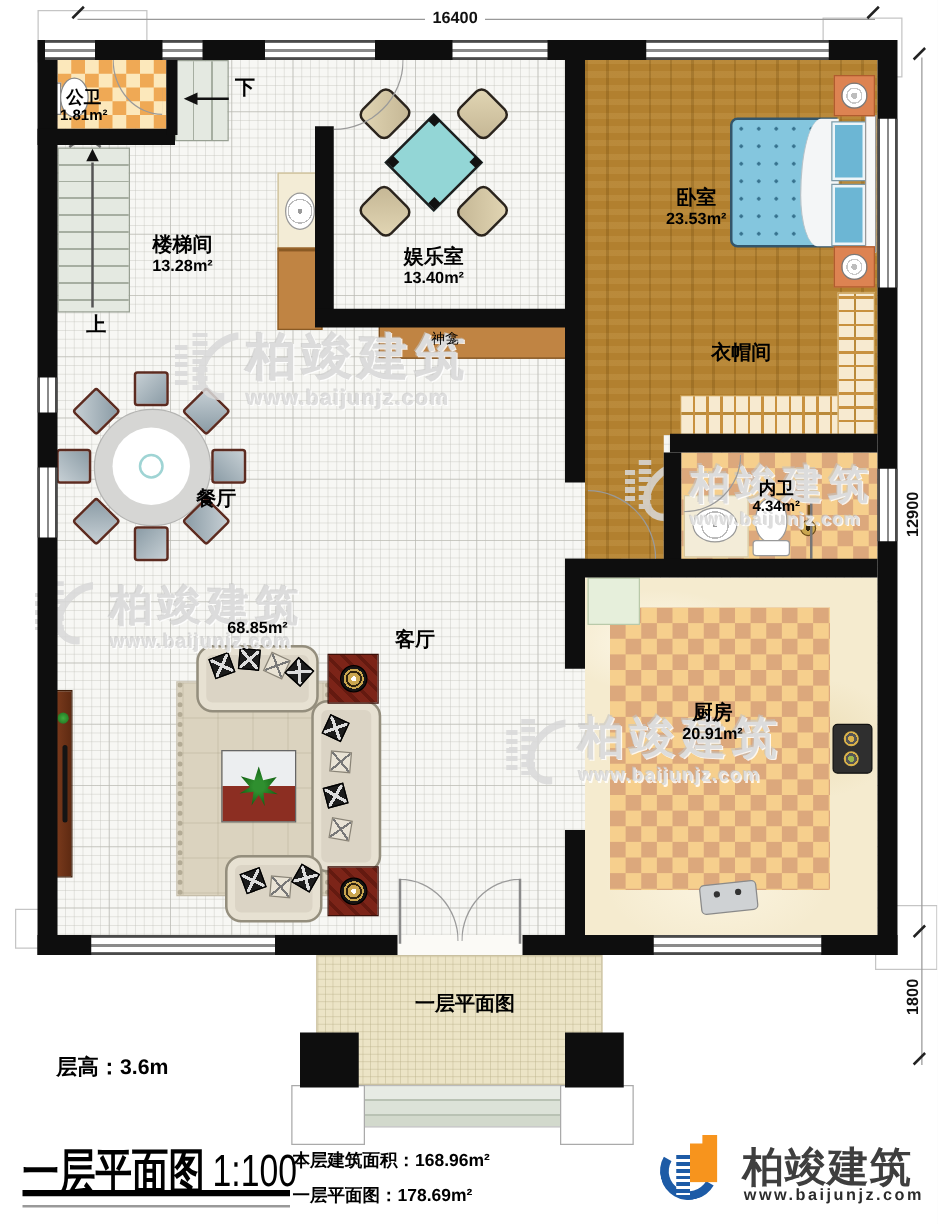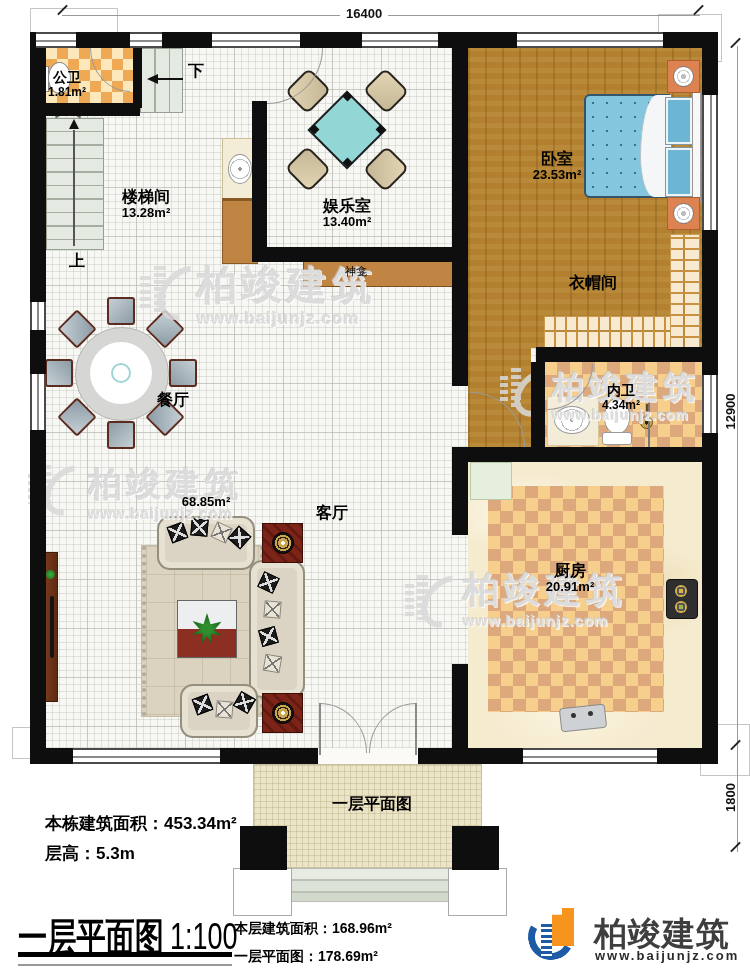--- a/index.html
+++ b/index.html
@@ -342,25 +342,22 @@
   <div class="tick" style="left:56px;top:9px"></div>
   <div class="tick" style="left:692px;top:9px"></div>
   <div class="dim" style="left:340px;top:6px;background:#fff;padding:0 6px">16400</div>
   <div class="dl" style="left:737px;top:46px;width:1px;height:806px"></div>
   <div class="tick" style="left:729px;top:42px"></div>
   <div class="tick" style="left:729px;top:744px"></div>
   <div class="tick" style="left:729px;top:846px"></div>
   <div class="dim" style="left:697px;top:404px;width:66px;transform:rotate(-90deg)">12900</div>
   <div class="dim" style="left:697px;top:790px;width:66px;transform:rotate(-90deg)">1800</div>
 
-  <div class="infoline" style="left:45px;top:812px">
-    <span>本栋建筑面积：</span><span>453.34m²</span>
-  </div>
   <div class="infoline" style="left:45px;top:842px">
-    <span>层高：</span><span>5.3m</span>
+    <span>层高：</span><span>3.6m</span>
   </div>
 
   <div class="tb-title" style="left:18px;top:910px">一层平面图</div>
   <div class="tb-scale" style="left:170px;top:916px">1:100</div>
   <div class="thinline" style="left:18px;top:952px;width:214px;height:5px"></div>
   <div class="thinline" style="left:18px;top:964px;width:214px;height:2px;background:#999"></div>
   <div class="tb-area" style="left:234px;top:920px">
     <span>本层建筑面积：</span><span>168.96m²</span>
   </div>
   <div class="tb-area" style="left:234px;top:948px">

